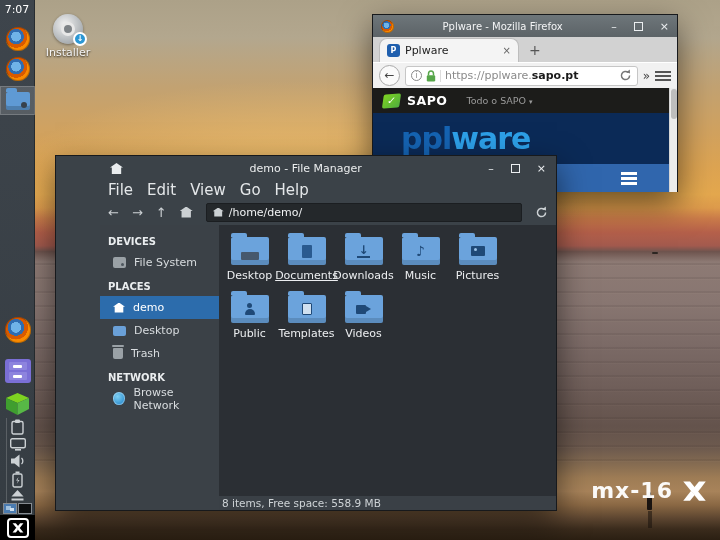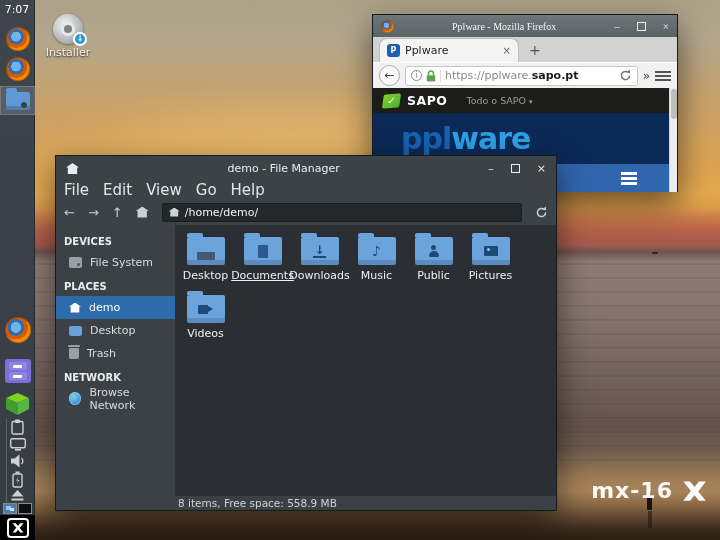--- a/index.html
+++ b/index.html
@@ -63,21 +63,21 @@
     color:#fff; font-size:8px; font-weight:bold; line-height:10px; text-align:center; }
   .installer .lbl { display:block; margin-top:2px; color:#f4f4f4; font-size:11px; text-shadow:0 1px 2px rgba(0,0,0,.9); }
 
   
   .window { position:absolute; box-shadow:0 12px 30px rgba(0,0,0,.55); border:1px solid #17191c; }
   .wctl { display:flex; align-items:center; gap:17px; }
   .wctl span { font-size:11px; line-height:1; color:#eceff1; }
 
   
   .ffwin { left:372px; top:14px; width:306px; height:178px; background:#f0f0f0; z-index:20; }
-  .ff-title { height:22px; background:linear-gradient(180deg,#6e767a,#5c6367); display:flex; align-items:center; padding:0 8px;font-family:Liberation Serif, serif; }
+  .ff-title { height:22px; background:linear-gradient(180deg,#6e767a,#5c6367); display:flex; align-items:center; padding:0 8px; }
   .ff-title .ticon { width:13px; height:13px; }
   .ff-title .ttext { flex:1; text-align:center; color:#f3f4f5; font-size:10px; }
   .tabbar { height:25px; background:#d2d2d2; position:relative; display:flex; align-items:flex-end; }
   .tab { width:140px; height:24px; margin-left:6px; background:#f4f4f4; border-radius:8px 8px 0 0; border:1px solid #bdbdbd; border-bottom:none;
     display:flex; align-items:center; gap:5px; padding:0 7px; }
   .favicon { width:13px; height:13px; background:#1f5fae; border-radius:3px; color:#fff; font-size:8px; font-weight:bold;
     display:flex; align-items:center; justify-content:center; }
   .tab .tlabel { flex:1; font-size:11px; color:#222; }
   .tab .tclose { color:#666; font-size:10px; }
   .newtab { font-size:14px; color:#555; margin:0 0 4px 10px; }
@@ -102,21 +102,21 @@
   .sapomenu .tri { font-size:7px; }
   .pplarea { height:51px; background:#0b2a57; display:flex; align-items:center; padding-left:28px; }
   .ppllogo { font-size:30px; font-weight:bold; letter-spacing:-1px; text-transform:lowercase; }
   .ppllogo .p1 { color:#1563b2; } .ppllogo .p2 { color:#2da0e8; }
   .bluebar { height:28px; background:#3066ad; display:flex; align-items:center; justify-content:flex-end; padding-right:40px; }
   .bluebar .hamb i { background:#fff; height:3px; }
   .scroll { position:absolute; right:0; top:0; width:8px; height:104px; background:#ececec; border-left:1px solid #d5d5d5; }
   .scroll .thumb { width:6px; margin:1px auto 0; height:30px; background:#bdbdbd; border-radius:3px; }
 
   
-  .fmwin { left:55px; top:155px; width:502px; height:356px; background:#3b4248; z-index:30; display:flex; flex-direction:column; }
+  .fmwin { left:55px; top:155px; width:502px; height:356px; background:#3b4248; z-index:30; display:flex; flex-direction:column;padding-left:44px; }
   .fm-title { height:25px; display:flex; align-items:center; padding:0 10px; background:#3b4248; }
   .house { background:#e9ecee; clip-path:polygon(50% 0%,100% 42%,86% 42%,86% 100%,14% 100%,14% 42%,0% 42%); }
   .fm-title .house { width:13px; height:11px; }
   .fm-title .ttext { flex:1; text-align:center; color:#ebedee; font-size:11px; }
   .fm-max { width:9px; height:9px; border:1.5px solid #eceff1; display:inline-block; }
   .menubar { height:18px; display:flex; align-items:center; gap:14px; padding:0 8px; background:#3b4248; }
   .menubar span { color:#e4e7e9; font-size:15px; }
   .fm-toolbar { height:26px; display:flex; align-items:center; padding:0 8px; gap:13px; background:#3b4248; }
   .fm-toolbar .nav { color:#ccd1d4; font-size:13px; line-height:1; }
   .fm-toolbar .house { width:13px; height:11px; background:#ccd1d4; }
@@ -418,29 +418,35 @@
           <span class="fname">Downloads</span>
         </div>
         <div class="fitem">
           <div class="folder">
               <span class="em em-music">♪</span>
             </div>
           <span class="fname">Music</span>
         </div>
         <div class="fitem">
           <div class="folder">
+              <span class="em-pic"></span>
+            </div>
+          <span class="fname">Pictures</span>
+        </div>
+        <div class="fitem">
+          <div class="folder">
               <span class="em-person"></span>
             </div>
           <span class="fname">Public</span>
         </div>
         <div class="fitem">
           <div class="folder">
-              <span class="em-pic"></span>
-            </div>
-          <span class="fname">Pictures</span>
+              <span class="em-tpl"></span>
+            </div>
+          <span class="fname">Templates</span>
         </div>
         <div class="fitem">
           <div class="folder">
               <span class="em-vid"></span>
             </div>
           <span class="fname">Videos</span>
         </div>
       </div>
       <div class="statusbar">
         <span>8 items, Free space: 558.9 MB</span>

